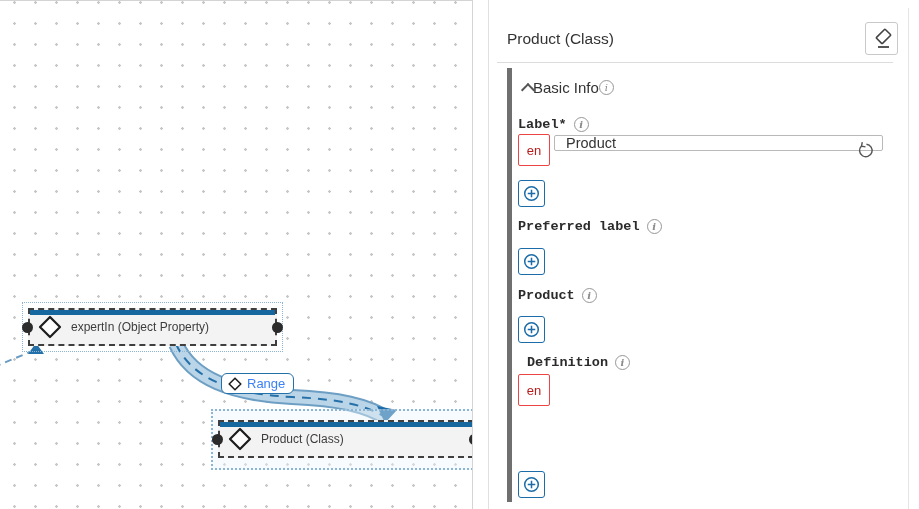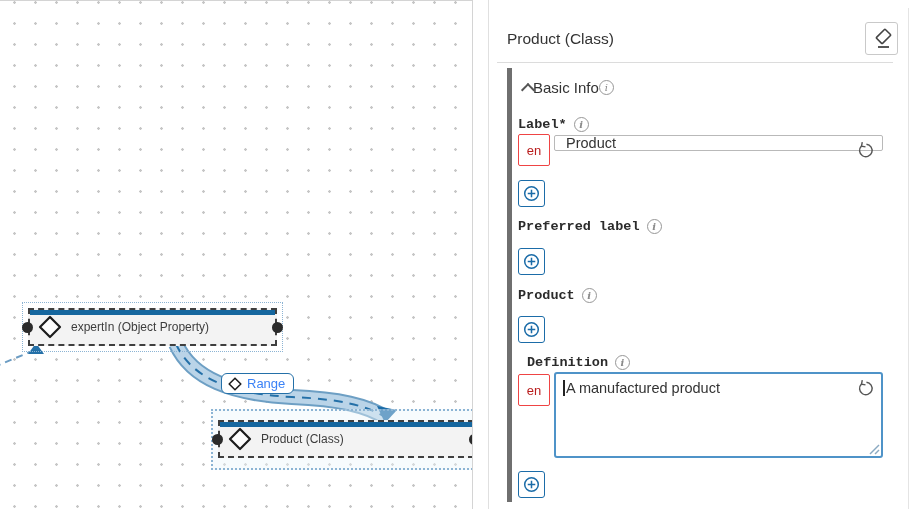--- a/index.html
+++ b/index.html
@@ -213,32 +213,20 @@
         <line x1="9" y1="5" x2="9" y2="13" stroke="#1b6ca8" stroke-width="1.6"></line>
         <line x1="5" y1="9" x2="13" y2="9" stroke="#1b6ca8" stroke-width="1.6"></line>
       </svg>
     </div>
 
     <div class="field-label fl-def">
       <span>Definition</span>
       <span class="info-icon"></span>
     </div>
     <div class="lang-box lb-def">en</div>
-    <div class="value-wrap vw-def">
-      <textarea class="def-textarea" style="">A manufactured product</textarea>
-      <span class="caret"></span>
-      <svg class="revert-icon" width="19" height="19" viewBox="0 0 20 20">
-        <path d="M5.8 5.2 A 6.6 6.6 0 1 0 11 3.4" fill="none" stroke="#555" stroke-width="1.5"></path>
-        <path d="M6.6 1.2 L5.8 5.4 L10 6.2" fill="none" stroke="#555" stroke-width="1.5"></path>
-      </svg>
-      <svg class="resize-handle" width="11" height="11" viewBox="0 0 11 11">
-        <line x1="10" y1="1" x2="1" y2="10" stroke="#8aa9c2" stroke-width="1.4"></line>
-        <line x1="10" y1="6" x2="6" y2="10" stroke="#8aa9c2" stroke-width="1.4"></line>
-      </svg>
-    </div>
     <div class="add-btn ab-4">
       <svg width="17" height="17" viewBox="0 0 18 18">
         <circle cx="9" cy="9" r="7.2" fill="none" stroke="#1b6ca8" stroke-width="1.6"></circle>
         <line x1="9" y1="5" x2="9" y2="13" stroke="#1b6ca8" stroke-width="1.6"></line>
         <line x1="5" y1="9" x2="13" y2="9" stroke="#1b6ca8" stroke-width="1.6"></line>
       </svg>
     </div>
   </div>
 </div>
 

